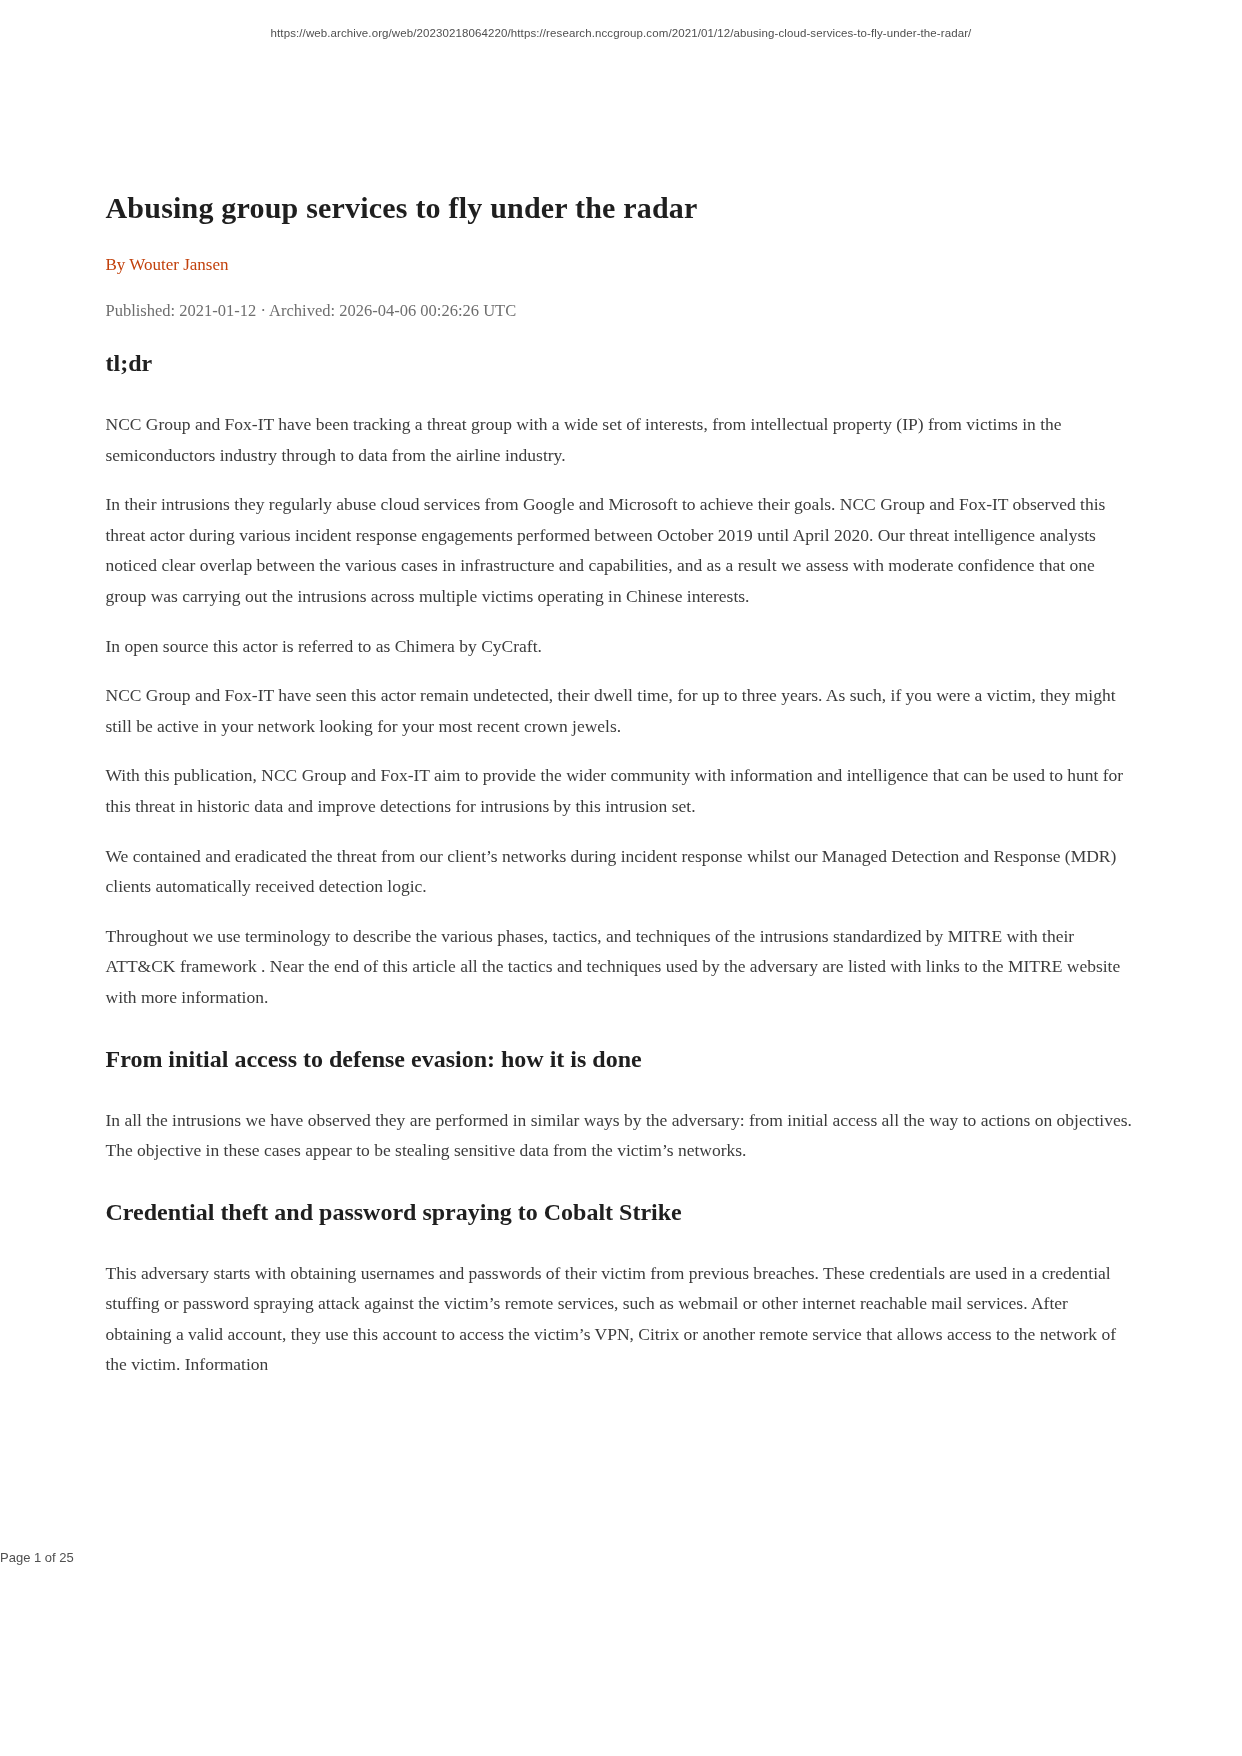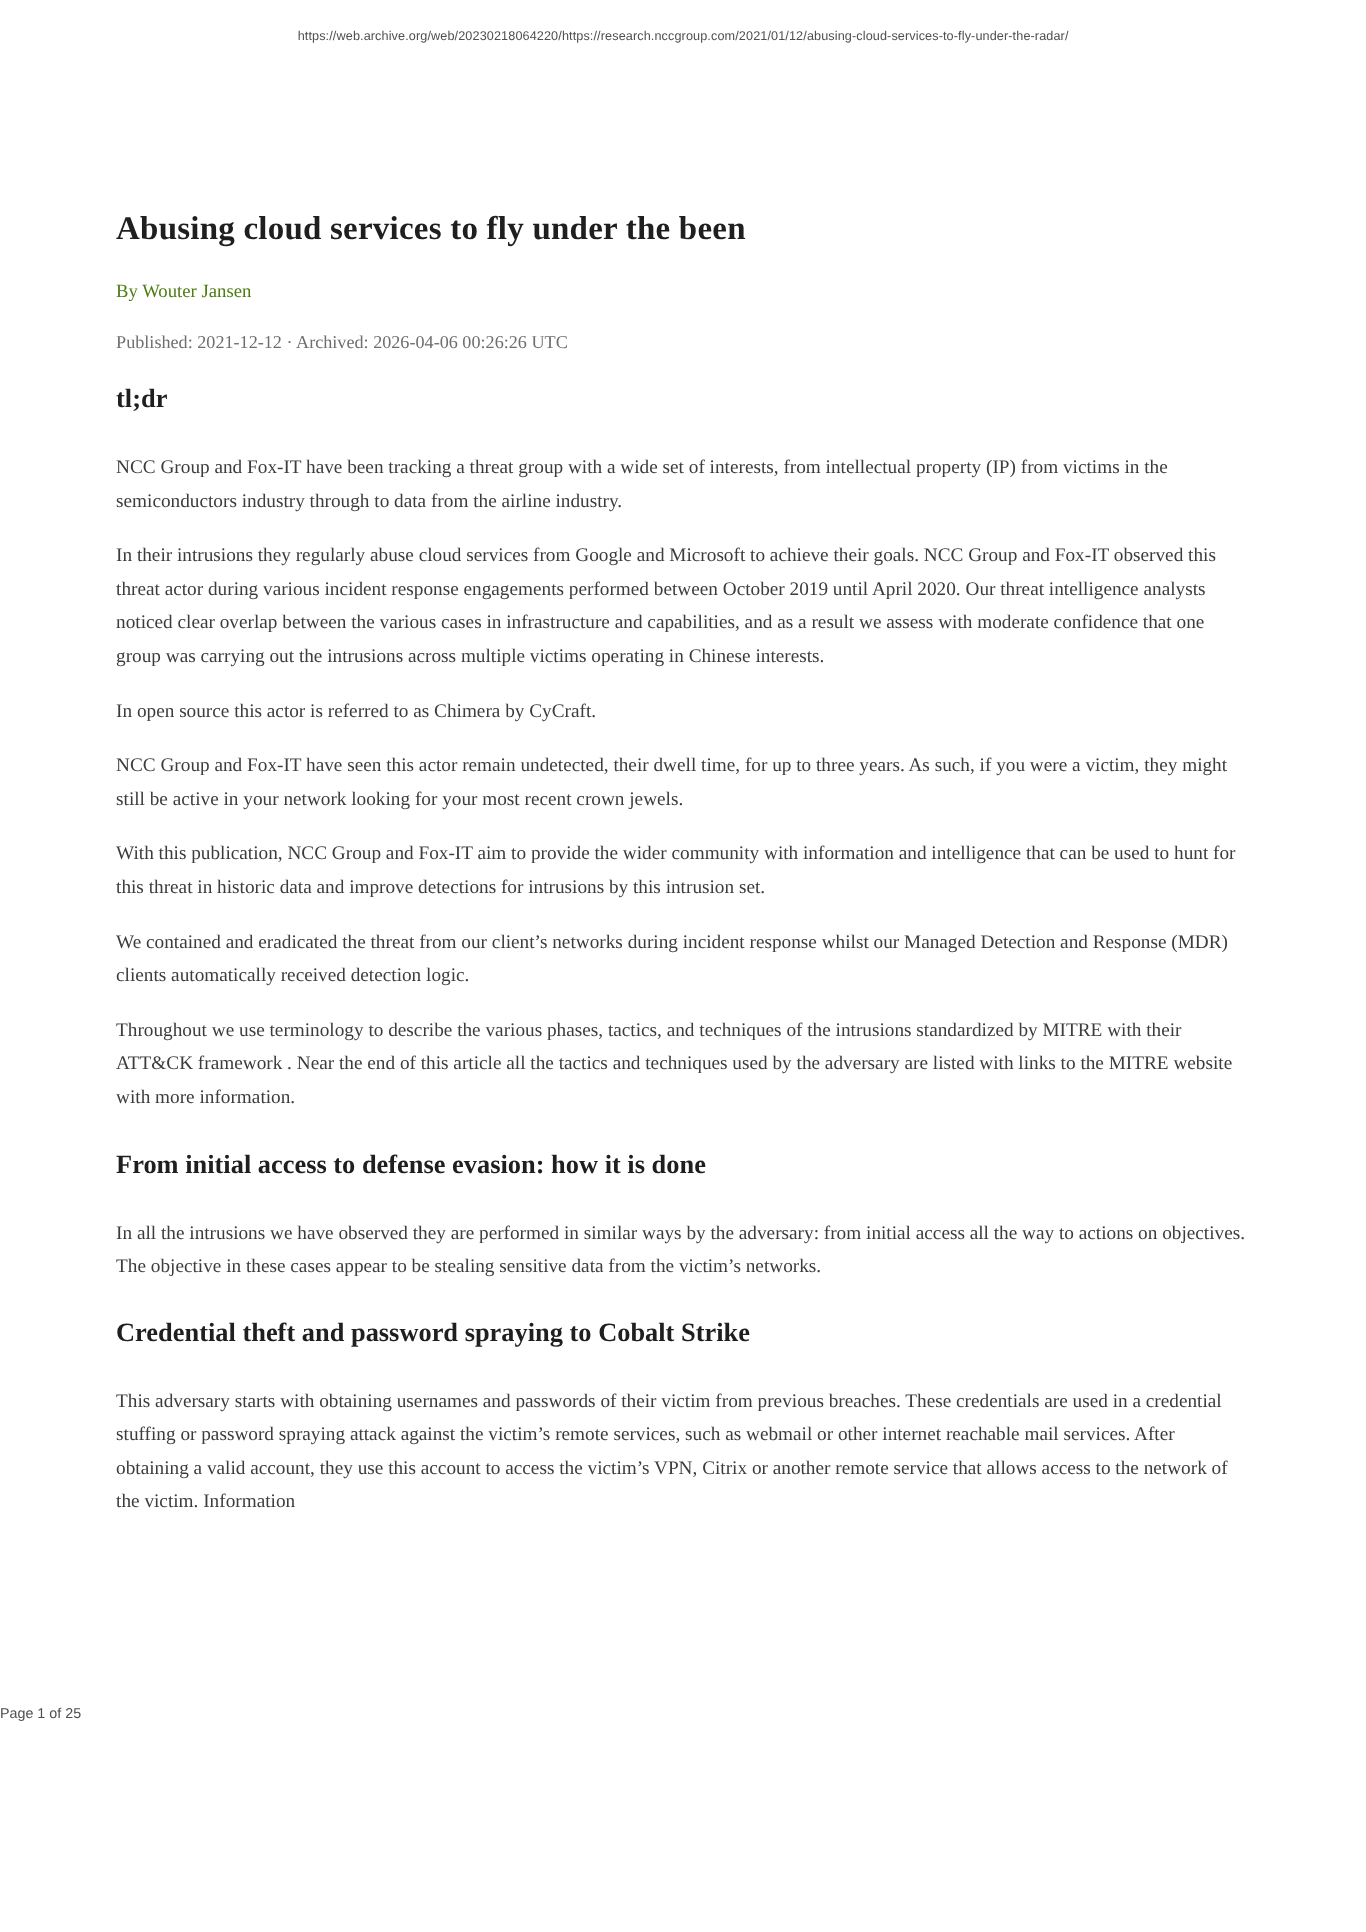--- a/index.html
+++ b/index.html
@@ -36,21 +36,21 @@
     font-size: 30px;
     line-height: 36px;
     font-weight: bold;
     color: #1f1f1f;
     letter-spacing: 0.2px;
   }
   p.byline {
     margin-top: 28px;
     font-size: 17px;
     line-height: 22px;
-    color: #4d7c0f;
+    color: #c2410c;
   }
   p.meta {
     margin-top: 24px;
     font-size: 16.5px;
     line-height: 21px;
     color: #6e6e6e;
   }
   h2.section-heading {
     margin: 30px 0 30px 0;
     font-size: 24px;
@@ -81,25 +81,25 @@
 </style>
 </head>
 <body>
 
 <div class="page">
 
   <div class="header-url">https://web.archive.org/web/20230218064220/https://research.nccgroup.com/2021/01/12/abusing-cloud-services-to-fly-under-the-radar/</div>
 
   <div class="article">
 
-    <h1 class="title">Abusing cloud services to fly under the been</h1>
+    <h1 class="title">Abusing group services to fly under the radar</h1>
 
     <p class="byline">By Wouter Jansen</p>
 
-    <p class="meta">Published: 2021-12-12 · Archived: 2026-04-06 00:26:26 UTC</p>
+    <p class="meta">Published: 2021-01-12 · Archived: 2026-04-06 00:26:26 UTC</p>
 
     <h2 class="section-heading first-heading">tl;dr</h2>
 
     <p class="body-para">NCC Group and Fox-IT have been tracking a threat group with a wide set of interests, from intellectual property (IP) from victims in the semiconductors industry through to data from the airline industry.</p>
 
     <p class="body-para">In their intrusions they regularly abuse cloud services from Google and Microsoft to achieve their goals. NCC Group and Fox-IT observed this threat actor during various incident response engagements performed between October 2019 until April 2020. Our threat intelligence analysts noticed clear overlap between the various cases in infrastructure and capabilities, and as a result we assess with moderate confidence that one group was carrying out the intrusions across multiple victims operating in Chinese interests.</p>
 
     <p class="body-para">In open source this actor is referred to as Chimera by CyCraft.</p>
 
     <p class="body-para">NCC Group and Fox-IT have seen this actor remain undetected, their dwell time, for up to three years. As such, if you were a victim, they might still be active in your network looking for your most recent crown jewels.</p>

